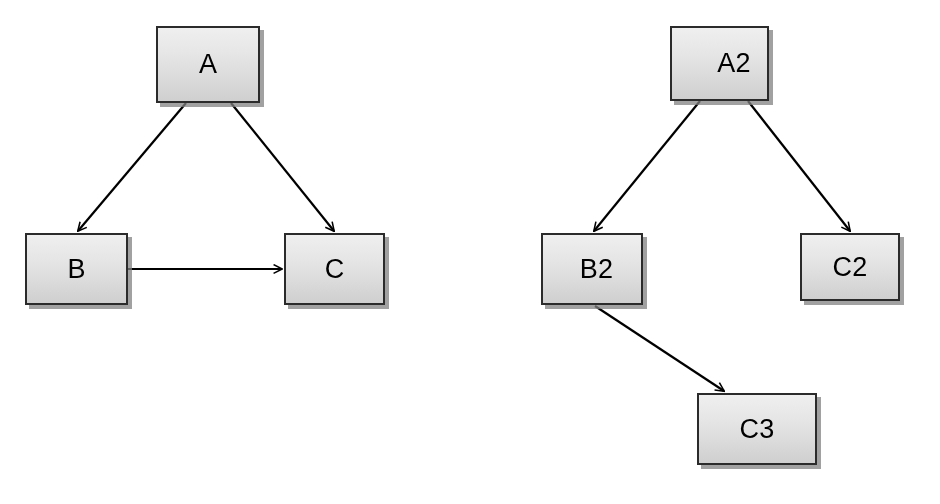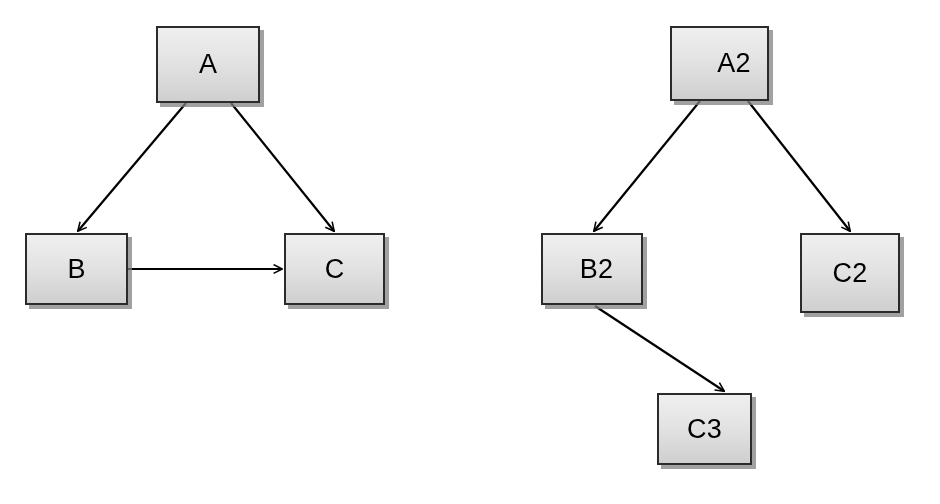--- a/index.html
+++ b/index.html
@@ -79,20 +79,20 @@
   </div>
   <div class="node" style="left: 284px; top: 233px; width: 101px; height: 72px;">
     <span class="node-label">C</span>
   </div>
   <div class="node" style="left: 670px; top: 26px; width: 99px; height: 75px; padding-left: 29px;">
     <span class="node-label">A2</span>
   </div>
   <div class="node" style="left: 541px; top: 233px; width: 102px; height: 72px; padding-left: 9px;">
     <span class="node-label">B2</span>
   </div>
-  <div class="node" style="left: 800px; top: 233px; width: 100px; height: 80px;">
+  <div class="node" style="left: 800px; top: 233px; width: 100px; height: 68px;">
     <span class="node-label">C2</span>
   </div>
-  <div class="node" style="left: 657px; top: 393px; width: 95px; height: 72px;">
+  <div class="node" style="left: 697px; top: 393px; width: 120px; height: 72px;">
     <span class="node-label">C3</span>
   </div>
 
 </div>
 
 </body></html>

